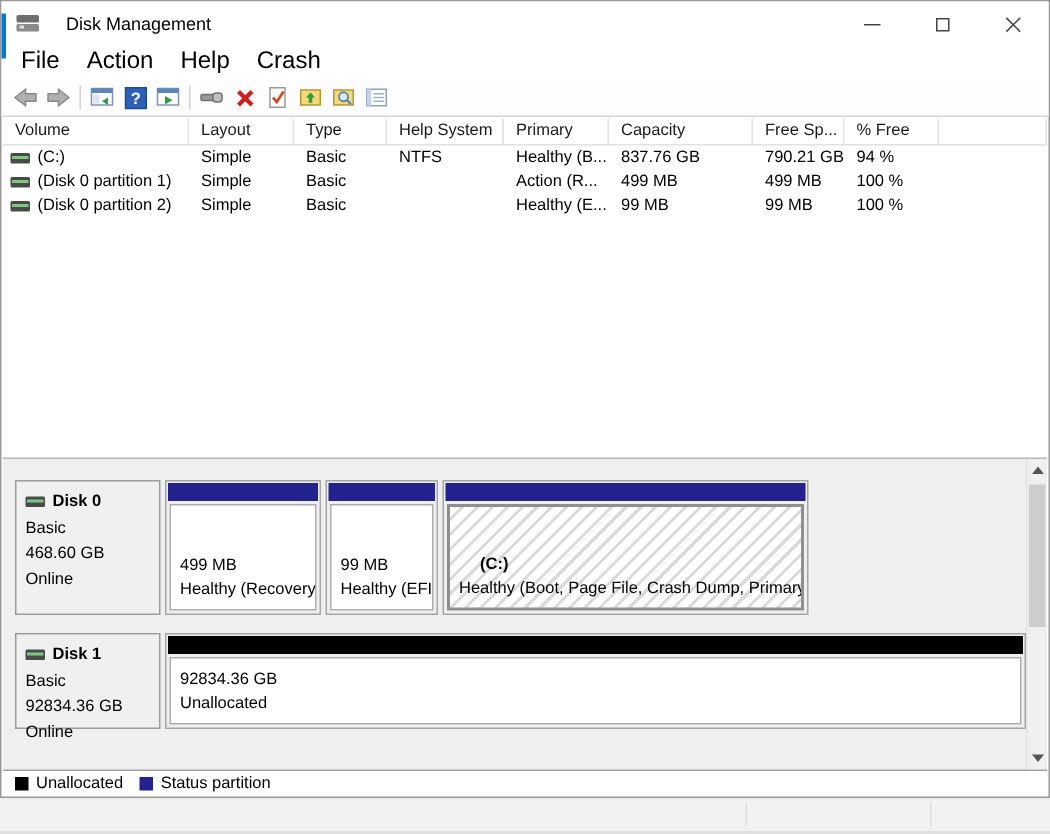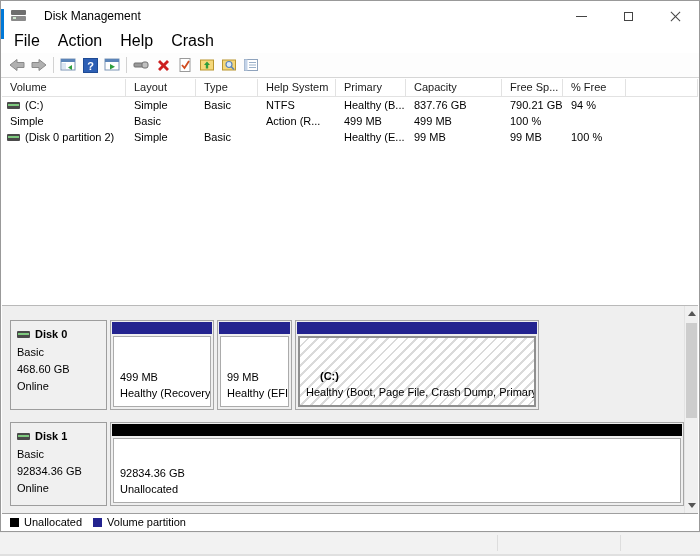--- a/index.html
+++ b/index.html
@@ -206,20 +206,24 @@
           <div class="tcell">Simple</div>
           <div class="tcell">Basic</div>
           <div class="tcell">NTFS</div>
           <div class="tcell">Healthy (B...</div>
           <div class="tcell">837.76 GB</div>
           <div class="tcell">790.21 GB</div>
           <div class="tcell">94 %</div>
           <div class="tcell"></div>
         </div>
         <div class="trow">
+          <div class="tcell first">
+            <span class="drive-icon"></span>
+            <span>(Disk 0 partition 1)</span>
+          </div>
           <div class="tcell">Simple</div>
           <div class="tcell">Basic</div>
           <div class="tcell"></div>
           <div class="tcell">Action (R...</div>
           <div class="tcell">499 MB</div>
           <div class="tcell">499 MB</div>
           <div class="tcell">100 %</div>
           <div class="tcell"></div>
         </div>
         <div class="trow">
@@ -268,21 +272,21 @@
             </div>
             <div class="pbox" style="width: 244px;">
               <div class="pcolor" style="background: rgb(35, 35, 143);"></div>
               <div class="pbody selected">
                 <div class="pline1">(C:)</div>
                 <div>Healthy (Boot, Page File, Crash Dump, Primary</div>
               </div>
             </div>
           </div>
         </div>
-        <div class="disk-row" style="top: 116px; height: 84px;">
+        <div class="disk-row" style="top: 116px; height: 64px;">
           <div class="disk-label">
             <div class="disk-name">
               <span class="drive-icon"></span>
               <span>Disk 1</span>
             </div>
             <div>Basic</div>
             <div>92834.36 GB</div>
             <div>Online</div>
           </div>
           <div class="parts">
@@ -307,21 +311,21 @@
     </div>
   </div>
 
   <div class="legend">
       <div class="legend-item">
         <span class="swatch" style="background: rgb(0, 0, 0);"></span>
         <span>Unallocated</span>
       </div>
       <div class="legend-item">
         <span class="swatch" style="background: rgb(35, 35, 143);"></span>
-        <span>Volume partition</span>
+        <span>Status partition</span>
       </div>
     </div>
 </div>
 
 <div class="below">
   <span class="below-div" style="left:497px"></span>
   <span class="below-div" style="left:620px"></span>
 </div>
 
 </body></html>

